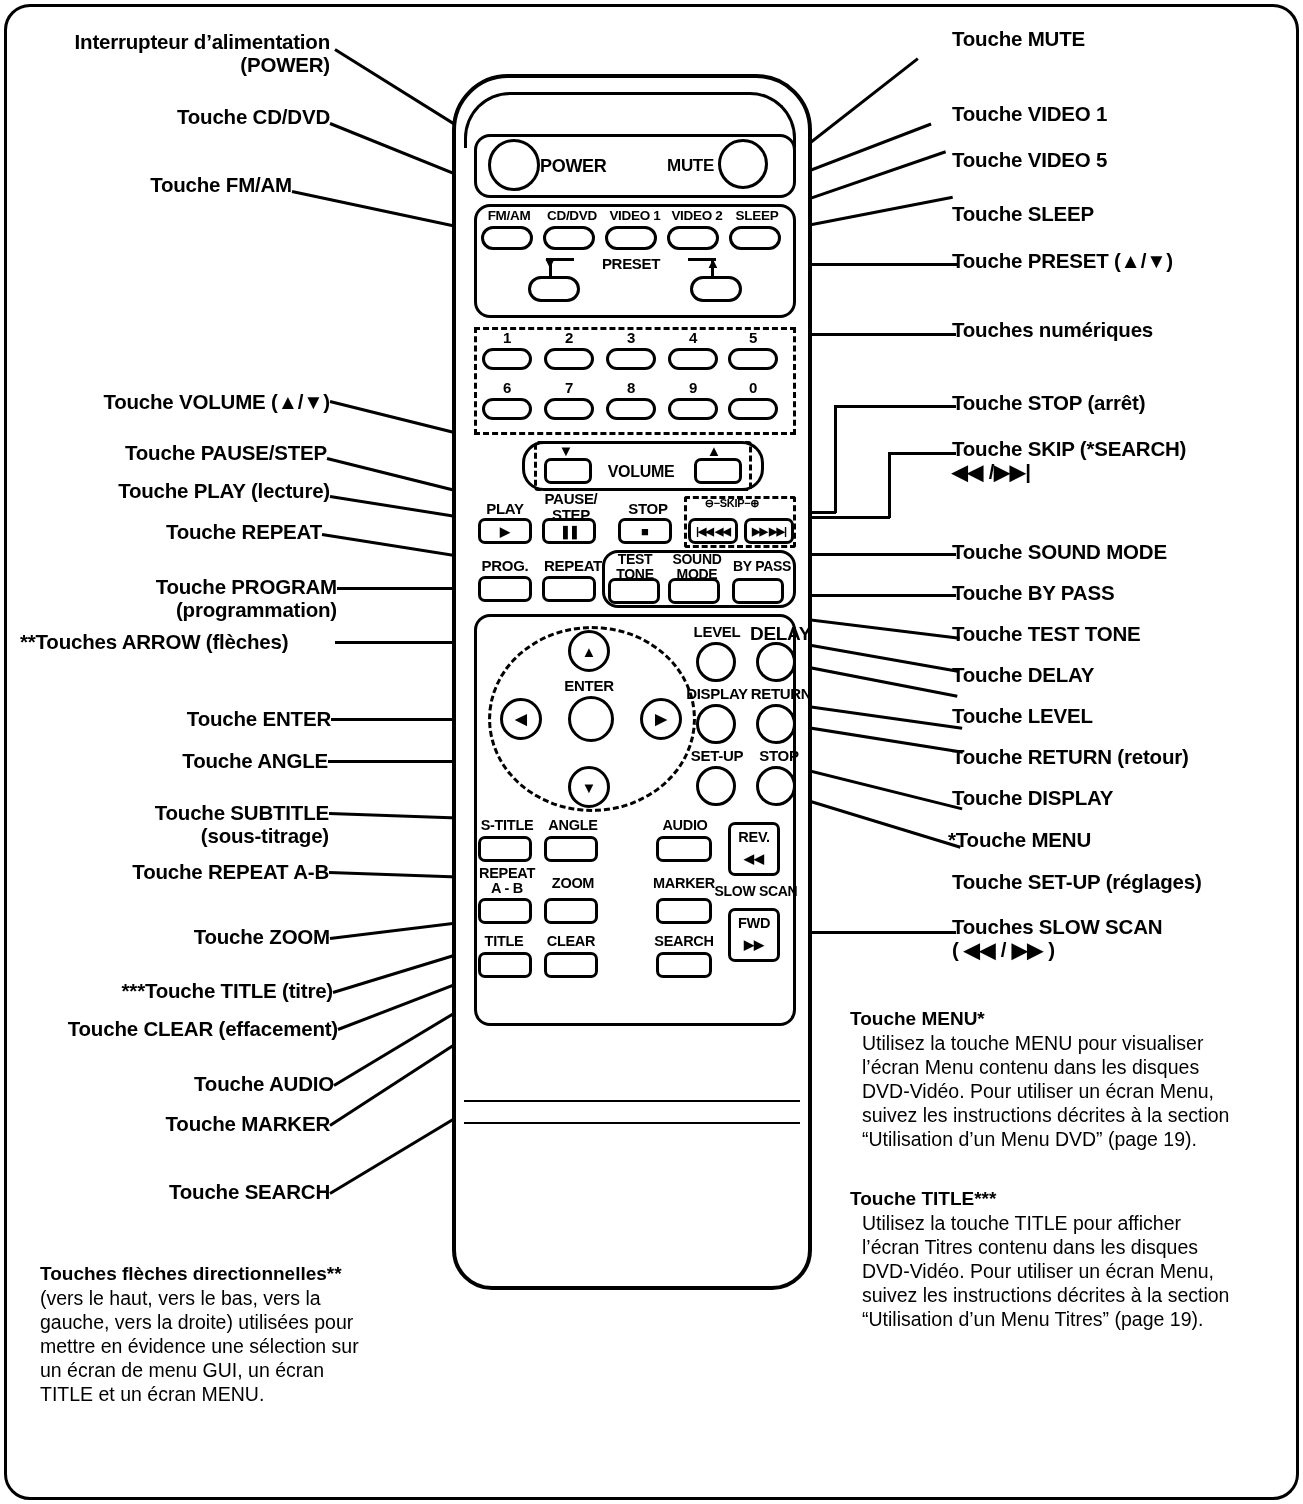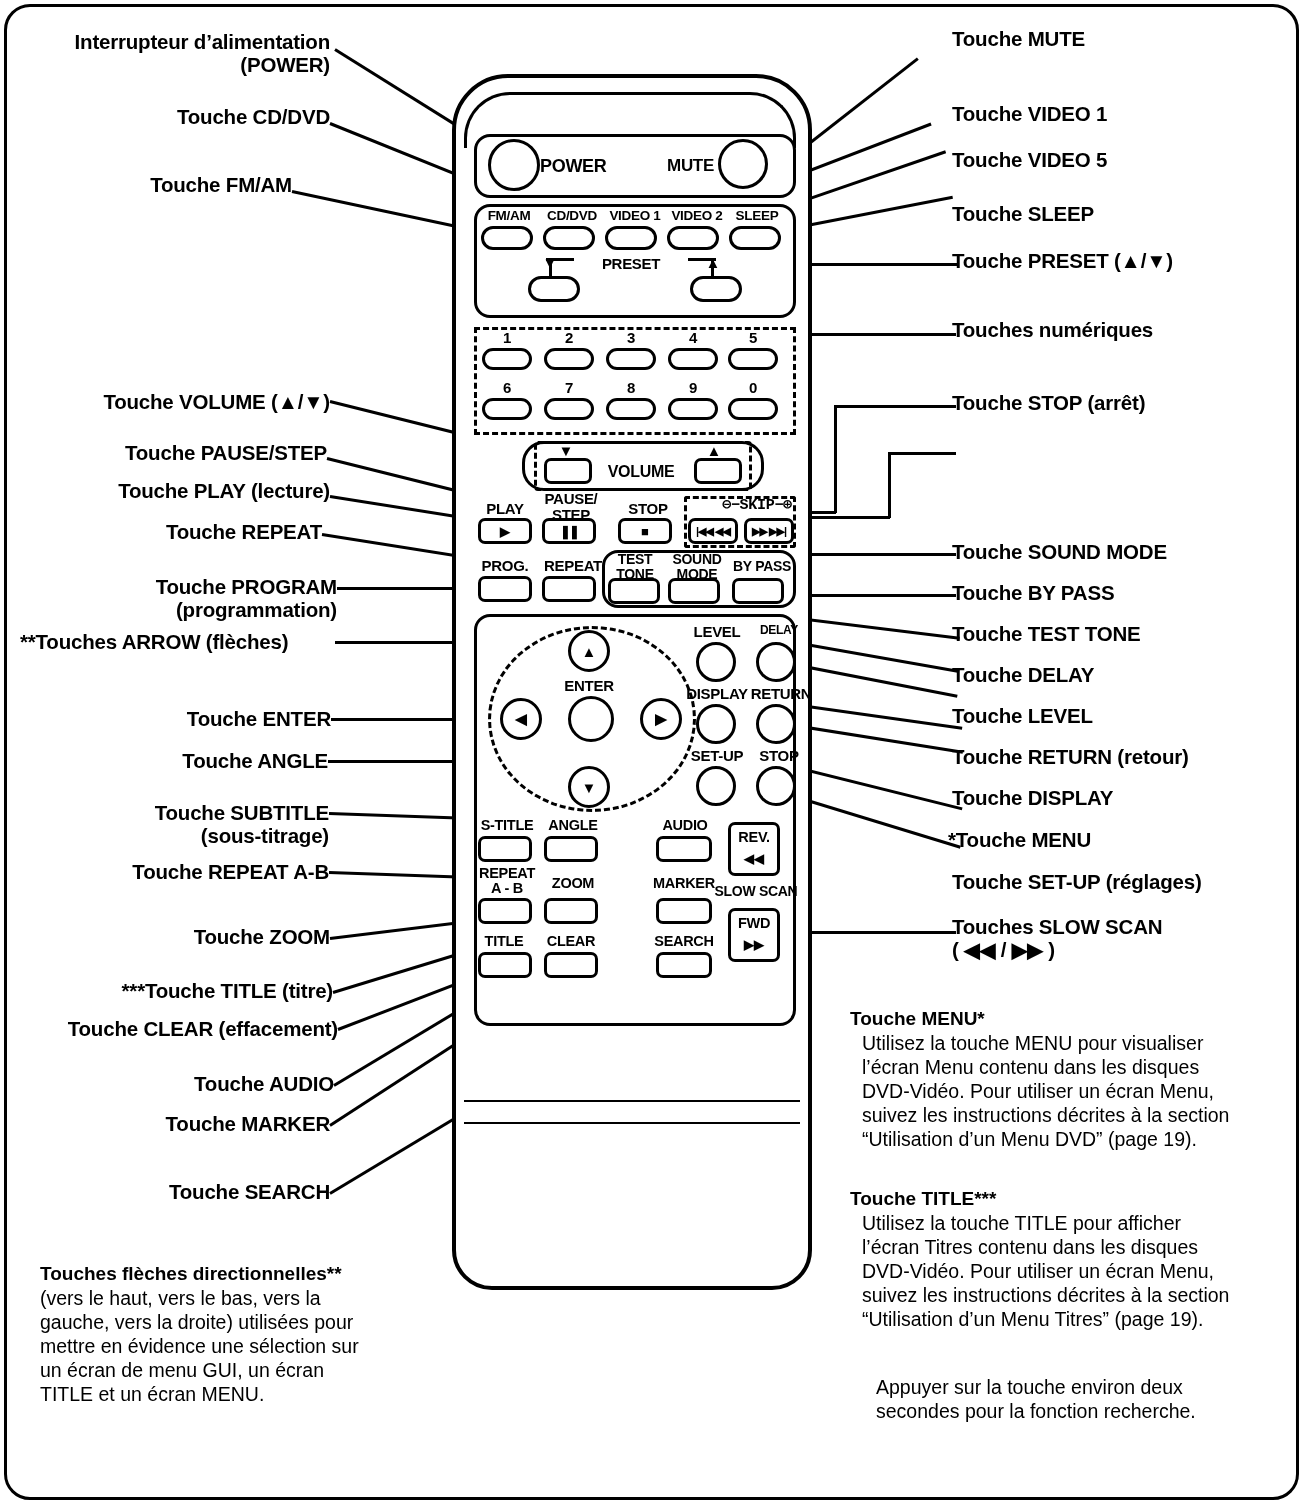--- a/index.html
+++ b/index.html
@@ -144,20 +144,22 @@
   <div class="lbl r" style="left:20px;top:1112px;width:310px;">Touche MARKER</div>
   <div class="lbl r" style="left:20px;top:1180px;width:310px;">Touche SEARCH</div>
 
   <div class="lbl l" style="left:952px;top:27px;">Touche MUTE</div>
   <div class="lbl l" style="left:952px;top:102px;">Touche VIDEO 1</div>
   <div class="lbl l" style="left:952px;top:148px;">Touche VIDEO 5</div>
   <div class="lbl l" style="left:952px;top:202px;">Touche SLEEP</div>
   <div class="lbl l" style="left:952px;top:249px;">Touche PRESET (▲/▼)</div>
   <div class="lbl l" style="left:952px;top:318px;">Touches numériques</div>
   <div class="lbl l" style="left:952px;top:391px;">Touche STOP (arrêt)</div>
+  <div class="lbl l" style="left:952px;top:437px;">Touche SKIP (*SEARCH)
+◀◀ /▶▶|</div>
   <div class="lbl l" style="left:952px;top:540px;">Touche SOUND MODE</div>
   <div class="lbl l" style="left:952px;top:581px;">Touche BY PASS</div>
   <div class="lbl l" style="left:952px;top:622px;">Touche TEST TONE</div>
   <div class="lbl l" style="left:952px;top:663px;">Touche DELAY</div>
   <div class="lbl l" style="left:952px;top:704px;">Touche LEVEL</div>
   <div class="lbl l" style="left:952px;top:745px;">Touche RETURN (retour)</div>
   <div class="lbl l" style="left:952px;top:786px;">Touche DISPLAY</div>
   <div class="lbl l" style="left:948px;top:828px;">*Touche MENU</div>
   <div class="lbl l" style="left:952px;top:870px;">Touche SET-UP (réglages)</div>
   <div class="lbl l" style="left:952px;top:915px;">Touches SLOW SCAN
@@ -228,21 +230,21 @@
 STEP</div>
     <div class="cap" style="left:160px;top:423px;width:64px;font-size:15px;">STOP</div>
     <div class="btn rr" style="left:22px;top:440px;width:54px;height:26px;"></div>
     <div class="glyph" style="left:22px;top:440px;width:54px;height:26px;">▶</div>
     <div class="btn rr" style="left:86px;top:440px;width:54px;height:26px;"></div>
     <div class="glyph" style="left:86px;top:440px;width:54px;height:26px;letter-spacing:-2px;">❚❚</div>
     <div class="btn rr" style="left:162px;top:440px;width:54px;height:26px;"></div>
     <div class="glyph" style="left:162px;top:440px;width:54px;height:26px;">■</div>
 
     <div class="dashbox" style="left:228px;top:418px;width:112px;height:52px;border-radius:3px;"></div>
-    <div class="cap" style="left:245px;top:420px;width:112px;font-size:15px;font-family:Liberation Mono, monospace;">⊖−SKIP−⊕</div>
+    <div class="cap" style="left:220px;top:420px;width:112px;font-size:11px;">⊖−SKIP−⊕</div>
     <div class="btn rr" style="left:232px;top:440px;width:50px;height:26px;"></div>
     <div class="glyph" style="left:232px;top:440px;width:50px;height:26px;font-size:11px;letter-spacing:-1px;">|◀◀ ◀◀</div>
     <div class="btn rr" style="left:288px;top:440px;width:50px;height:26px;"></div>
     <div class="glyph" style="left:288px;top:440px;width:50px;height:26px;font-size:11px;letter-spacing:-1px;">▶▶ ▶▶|</div>
 
     <div class="cap" style="left:18px;top:480px;width:62px;font-size:15px;">PROG.</div>
     <div class="cap" style="left:82px;top:480px;width:70px;font-size:15px;">REPEAT</div>
     <div class="btn rr" style="left:22px;top:498px;width:54px;height:26px;"></div>
     <div class="btn rr" style="left:86px;top:498px;width:54px;height:26px;"></div>
 
@@ -264,21 +266,21 @@
     <div class="cap" style="left:97px;top:600px;width:72px;font-size:15px;">ENTER</div>
     <div class="btn circ" style="left:44px;top:620px;width:42px;height:42px;"></div>
     <div class="glyph" style="left:44px;top:620px;width:42px;height:42px;font-size:15px;">◀</div>
     <div class="btn circ" style="left:112px;top:618px;width:46px;height:46px;"></div>
     <div class="btn circ" style="left:184px;top:620px;width:42px;height:42px;"></div>
     <div class="glyph" style="left:184px;top:620px;width:42px;height:42px;font-size:15px;">▶</div>
     <div class="btn circ" style="left:112px;top:688px;width:42px;height:42px;"></div>
     <div class="glyph" style="left:112px;top:688px;width:42px;height:42px;font-size:15px;">▼</div>
 
     <div class="cap" style="left:230px;top:546px;width:62px;font-size:15px;">LEVEL</div>
-    <div class="cap" style="left:294px;top:546px;width:58px;font-size:12px;">DELAY</div>
+    <div class="cap" style="left:294px;top:546px;width:58px;font-size:19px;">DELAY</div>
     <div class="btn circ" style="left:240px;top:564px;width:40px;height:40px;"></div>
     <div class="btn circ" style="left:300px;top:564px;width:40px;height:40px;"></div>
     <div class="cap" style="left:226px;top:608px;width:70px;font-size:15px;">DISPLAY</div>
     <div class="cap" style="left:292px;top:608px;width:66px;font-size:15px;">RETURN</div>
     <div class="btn circ" style="left:240px;top:626px;width:40px;height:40px;"></div>
     <div class="btn circ" style="left:300px;top:626px;width:40px;height:40px;"></div>
     <div class="cap" style="left:228px;top:670px;width:66px;font-size:15px;">SET-UP</div>
     <div class="cap" style="left:294px;top:670px;width:58px;font-size:15px;">STOP</div>
     <div class="btn circ" style="left:240px;top:688px;width:40px;height:40px;"></div>
     <div class="btn circ" style="left:300px;top:688px;width:40px;height:40px;"></div>
@@ -337,16 +339,14 @@
   <div class="note" style="left:850px;top:1188px;width:440px;">
     <div class="h">Touche TITLE***</div>
     <div class="b ind" style="white-space:pre-line;">Utilisez la touche TITLE pour afficher
 l’écran Titres contenu dans les disques
 DVD-Vidéo. Pour utiliser un écran Menu,
 suivez les instructions décrites à la section
 “Utilisation d’un Menu Titres” (page 19).</div>
   </div>
 
   <div class="note" style="left:852px;top:1375px;width:440px;">
-    <div class="b ind" style="white-space:pre-line;margin-left:24px;">Appuyer sur la touche environ deux
-secondes pour la fonction recherche.</div>
   </div>
 </div>
 
 </body></html>

